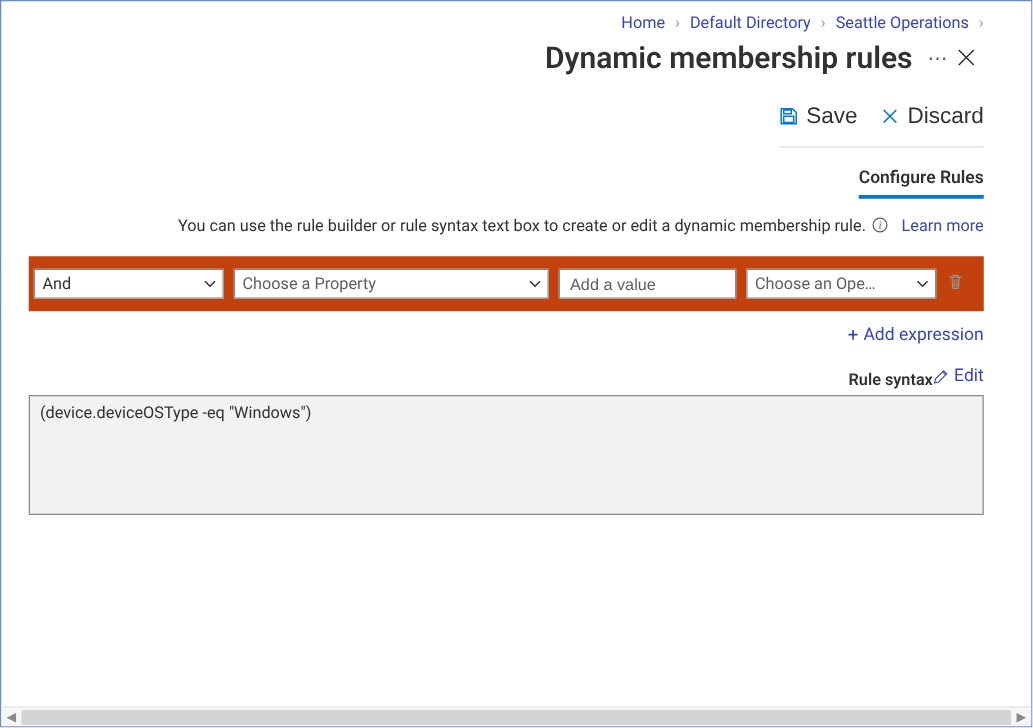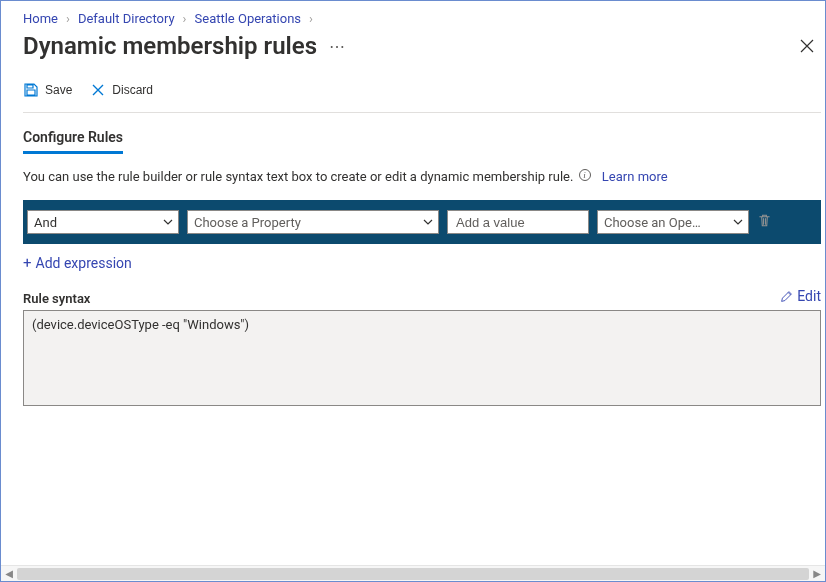--- a/index.html
+++ b/index.html
@@ -13,22 +13,22 @@
   .frame {
     width: 826px; height: 582px;
     border: 1px solid #6a8ccf;
     position: relative;
     overflow: hidden;
     display: flex; flex-direction: column;
   }
   .content-wrap {
     flex: 1 1 auto;
     overflow: hidden;
-    padding: 10px 4px 0 22px;
-    display: flex; flex-direction: column;
+    padding: 10px 38px 0 22px;
+    display: flex; flex-direction: column; align-items: flex-end;
   }
   
   .breadcrumb {
     display: flex; align-items: center; gap: 8px;
     font-size: 13px;
     color: #605e5c;
     margin-bottom: 6px;
   }
   .breadcrumb a { color: #3546b1; text-decoration: none; }
   .breadcrumb .sep { color: #a19f9d; }
@@ -54,21 +54,21 @@
   }
   
   .toolbar {
     display: flex; align-items: center; gap: 18px;
     padding: 10px 0 12px 0;
     border-bottom: 1px solid #e1dfdd;
     margin-bottom: 14px;
   }
   .tbtn {
     display: flex; align-items: center; gap: 6px;
-    font-size: 12px; color: #323130;
+    font-size: 18px; color: #323130;
     background: none; border: none; cursor: pointer;
     padding: 2px 0;
   }
   .tbtn .ic { color: #0078d4; display: inline-flex; }
   
   .tabs { display: flex; gap: 20px; border-bottom: 1px solid transparent; margin-bottom: 14px; }
   .tab {
     font-size: 14px; font-weight: 400; padding: 2px 0 6px 0;
     border-bottom: 3px solid transparent; cursor: pointer;
     color: #323130;
@@ -89,21 +89,21 @@
   .cols {
     display: grid;
     grid-template-columns: 160px 260px 150px 160px 40px;
     align-items: center;
   }
   .thead { border-bottom: 1px solid #e1dfdd; }
   .thead > div { font-weight: 600; font-size: 13px; padding: 6px 4px; }
   .row { padding: 6px 0; }
   .row > div { padding: 4px 4px; font-size: 13px; }
   .row.editing {
-    background: #0c4a6e;
+    background: #c2410c;
     padding: 8px 0;
   }
   .row.editing > div { padding: 2px 4px; }
   .sel, .txt {
     width: 100%;
     height: 24px;
     border: 1px solid #8a8886;
     background: #fff;
     font-size: 13px;
     padding: 0 22px 0 6px;

